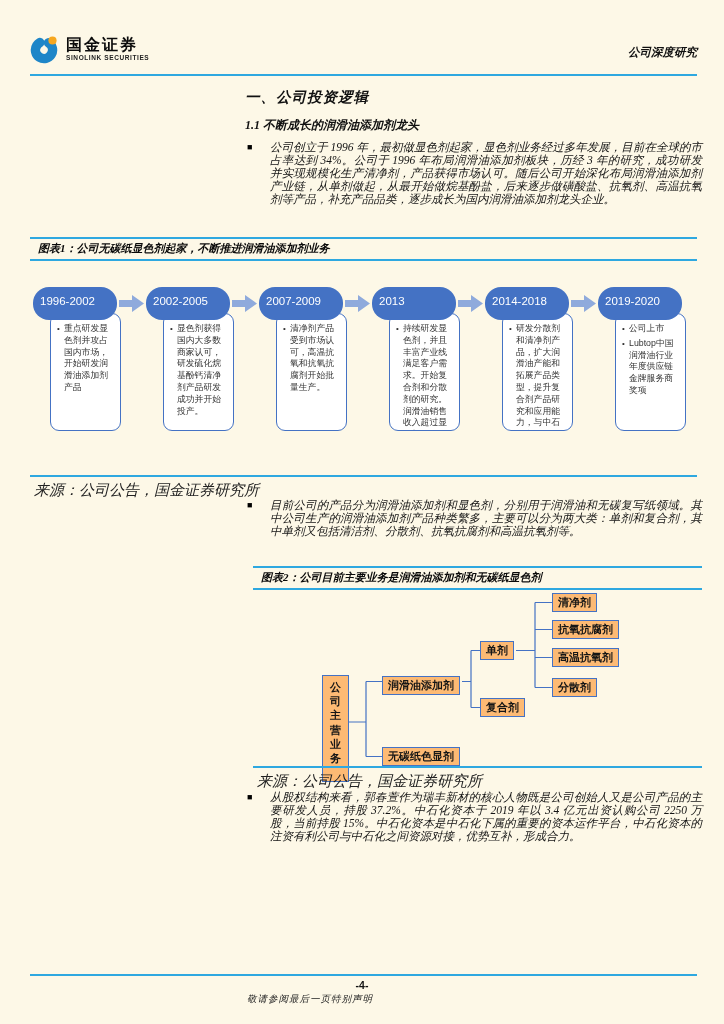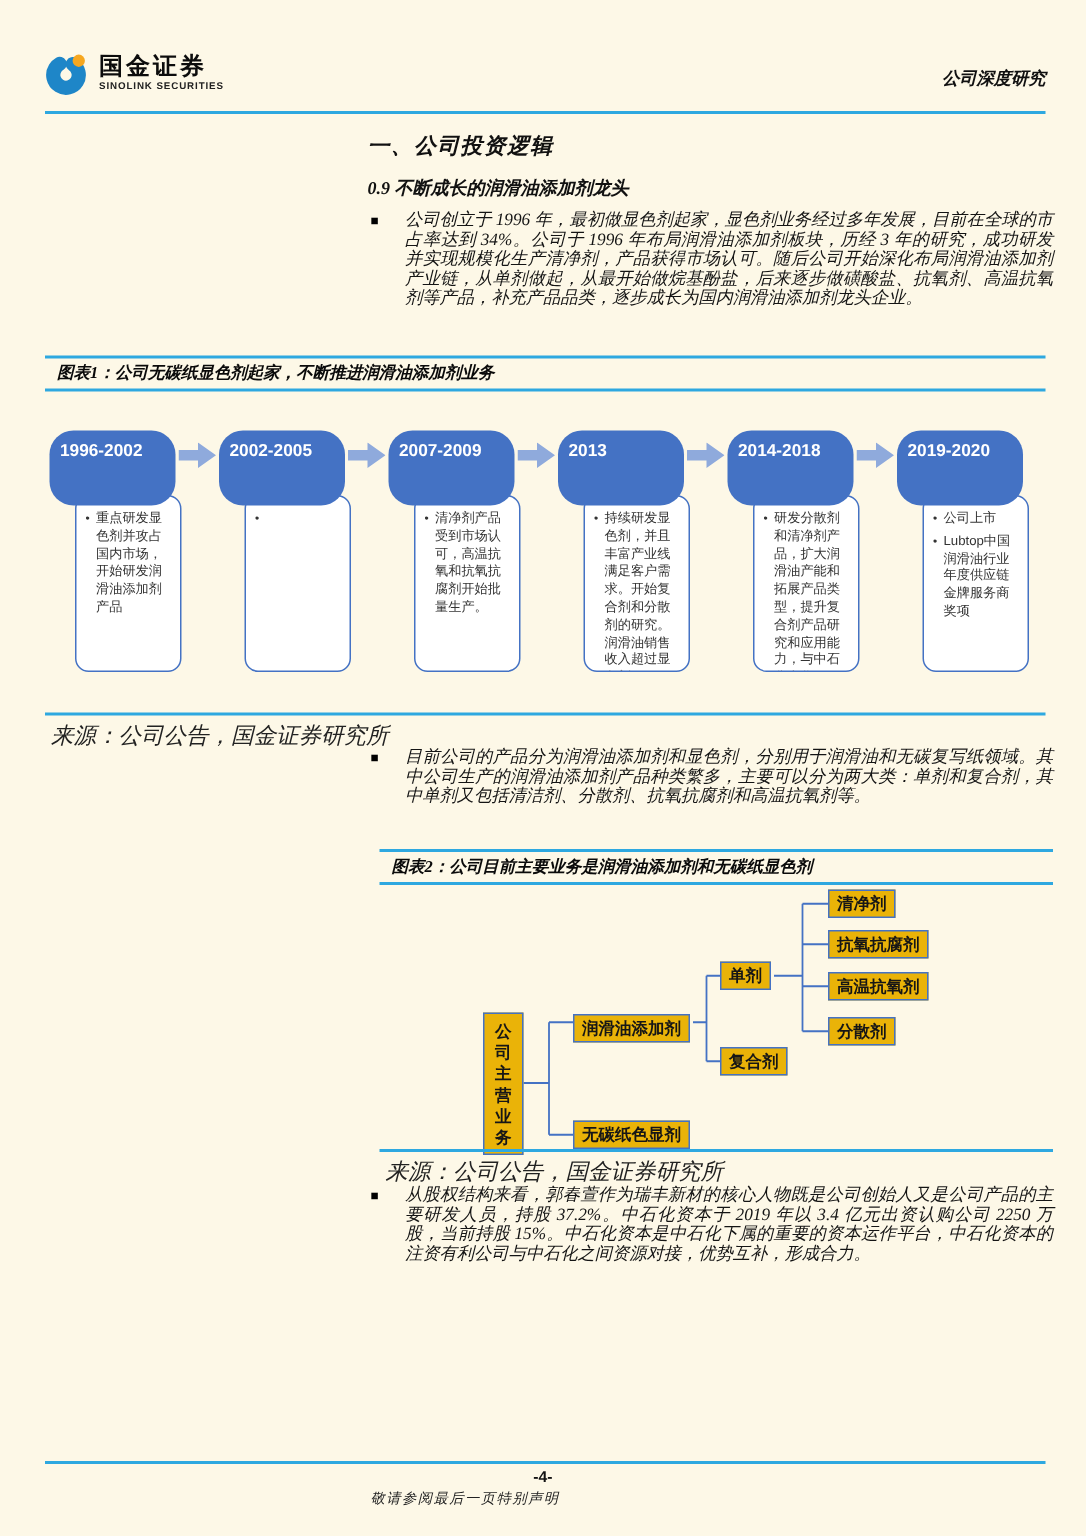--- a/index.html
+++ b/index.html
@@ -34,37 +34,37 @@
           padding:2px 8px 3px 8px;font-weight:bold;font-style:italic;font-size:11px;color:#0a0a0a;background:#FDF8E7;}
   #figcap1{position:absolute;top:237px;left:30px;width:667px;}
   #figcap2{position:absolute;top:566px;left:253px;width:449px;}
   .source{box-sizing:border-box;border-top:2px solid #2EA8E0;padding:4px 4px 0 4px;
           font-style:italic;font-size:15px;color:#222;}
   #source1{position:absolute;top:475px;left:30px;width:667px;}
   #source2{position:absolute;top:766px;left:253px;width:449px;}
   
   .timeline{position:absolute;top:287px;left:33px;width:660px;height:180px;display:flex;gap:29px;}
   .tl-col{position:relative;width:84px;flex:0 0 84px;}
-  .tl-head{position:relative;z-index:2;height:50px;box-sizing:border-box;border-radius:16px;
+  .tl-head{position:relative;z-index:2;height:33px;box-sizing:border-box;border-radius:16px;
            background:#4472C4;color:#fff;font-family:"Liberation Sans",sans-serif;
-           font-weight:bold;font-size:11.5px;padding:8px 0 0 7px;}
+           font-weight:normal;font-size:11.5px;padding:8px 0 0 7px;}
   .tl-callout{position:relative;z-index:1;margin:-7px -4px 0 17px;height:118px;box-sizing:border-box;
               background:#fff;border:1.5px solid #4472C4;border-radius:9px;
               padding:9px 4px 4px 6px;font-family:"Liberation Sans",sans-serif;
               font-size:8.8px;line-height:11.8px;color:#333;overflow:hidden;}
   .tl-item{position:relative;padding-left:7px;margin-bottom:3px;}
   .tl-item .dot{position:absolute;left:0;top:0;font-size:8px;color:#333;}
   .tl-arrow{position:absolute;top:8px;right:-27px;width:25px;height:17px;z-index:3;}
   
   .tree{position:absolute;top:592px;left:255px;width:447px;height:172px;}
   .tree svg{position:absolute;left:0;top:0;}
-  .tnode{position:absolute;box-sizing:border-box;background:#eab308;border:1px solid #4472C4;
-         font-family:Liberation Sans, sans-serif;font-weight:bold;font-size:11px;color:#161616;
+  .tnode{position:absolute;box-sizing:border-box;background:#fdba74;border:1px solid #4472C4;
+         font-family:Liberation Mono, monospace;font-weight:bold;font-size:11px;color:#161616;
          padding:2px 5px 1px 5px;line-height:14px;white-space:nowrap;}
-  .tnode.root{left:67px;top:83px;width:27px;height:95px;white-space:normal;word-break:break-all;
+  .tnode.root{left:67px;top:83px;width:27px;height:107px;white-space:normal;word-break:break-all;
               text-align:center;padding:5px 6px;line-height:14.2px;}
   .tnode.b1{left:127px;top:84px;}
   .tnode.b2{left:127px;top:155px;}
   .tnode.s1{left:225px;top:49px;}
   .tnode.s2{left:225px;top:106px;}
   .tnode.l1{left:297px;top:1px;}
   .tnode.l2{left:297px;top:28px;}
   .tnode.l3{left:297px;top:56px;}
   .tnode.l4{left:297px;top:86px;}
   
@@ -88,21 +88,21 @@
       <div>
         <div class="brand-cn">国金证券</div>
         <div class="brand-en">SINOLINK SECURITIES</div>
       </div>
     </div>
     <div class="doc-type">公司深度研究</div>
   </div>
   <div class="hdr-rule"></div>
 
   <div class="h1">一、公司投资逻辑</div>
-  <div class="h2">0.9 不断成长的润滑油添加剂龙头</div>
+  <div class="h2">1.1 不断成长的润滑油添加剂龙头</div>
 
   <div class="para" id="para1">
     <span class="bullet">■</span>
     <span>公司创立于 1996 年，最初做显色剂起家，显色剂业务经过多年发展，目前在全球的市占率达到 34%。公司于 1996 年布局润滑油添加剂板块，历经 3 年的研究，成功研发并实现规模化生产清净剂，产品获得市场认可。随后公司开始深化布局润滑油添加剂产业链，从单剂做起，从最开始做烷基酚盐，后来逐步做磺酸盐、抗氧剂、高温抗氧剂等产品，补充产品品类，逐步成长为国内润滑油添加剂龙头企业。</span>
   </div>
 
   <div class="figcap" id="figcap1">图表1：公司无碳纸显色剂起家，不断推进润滑油添加剂业务</div>
 
   <div class="timeline">
 
@@ -115,21 +115,21 @@
         <div class="tl-item"><span class="dot">•</span><span>重点研发显色剂并攻占国内市场，开始研发润滑油添加剂产品</span></div>
       </div>
     </div>
 
     <div class="tl-col">
       <div class="tl-head">2002-2005</div>
       <svg class="tl-arrow" viewBox="0 0 25 17">
           <polygon points="0,5 13,5 13,0 25,8.5 13,17 13,12 0,12" fill="#8FAADC"></polygon>
         </svg>
       <div class="tl-callout">
-        <div class="tl-item"><span class="dot">•</span></div>
+        <div class="tl-item"><span class="dot">•</span><span>显色剂获得国内大多数商家认可，研发硫化烷基酚钙清净剂产品研发成功并开始投产。</span></div>
       </div>
     </div>
 
     <div class="tl-col">
       <div class="tl-head">2007-2009</div>
       <svg class="tl-arrow" viewBox="0 0 25 17">
           <polygon points="0,5 13,5 13,0 25,8.5 13,17 13,12 0,12" fill="#8FAADC"></polygon>
         </svg>
       <div class="tl-callout">
         <div class="tl-item"><span class="dot">•</span><span>清净剂产品受到市场认可，高温抗氧和抗氧抗腐剂开始批量生产。</span></div>

